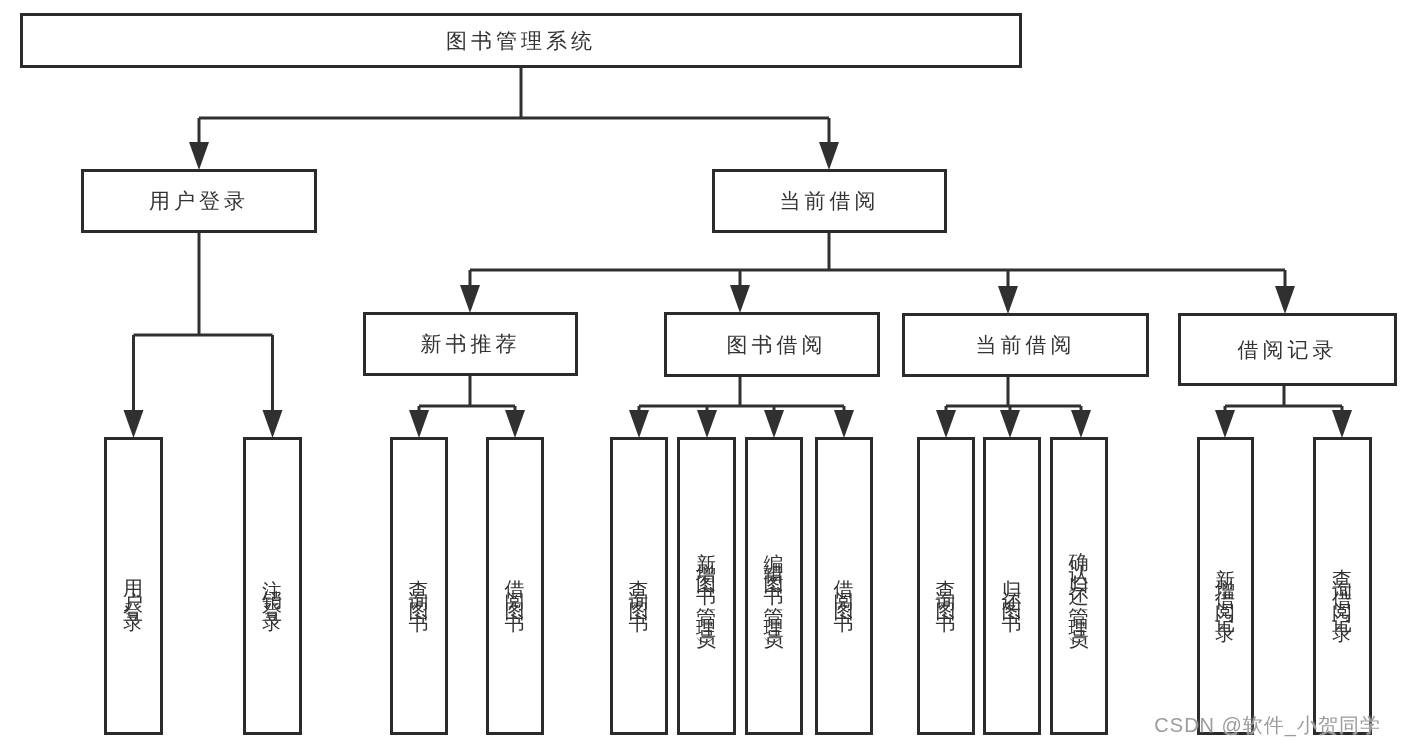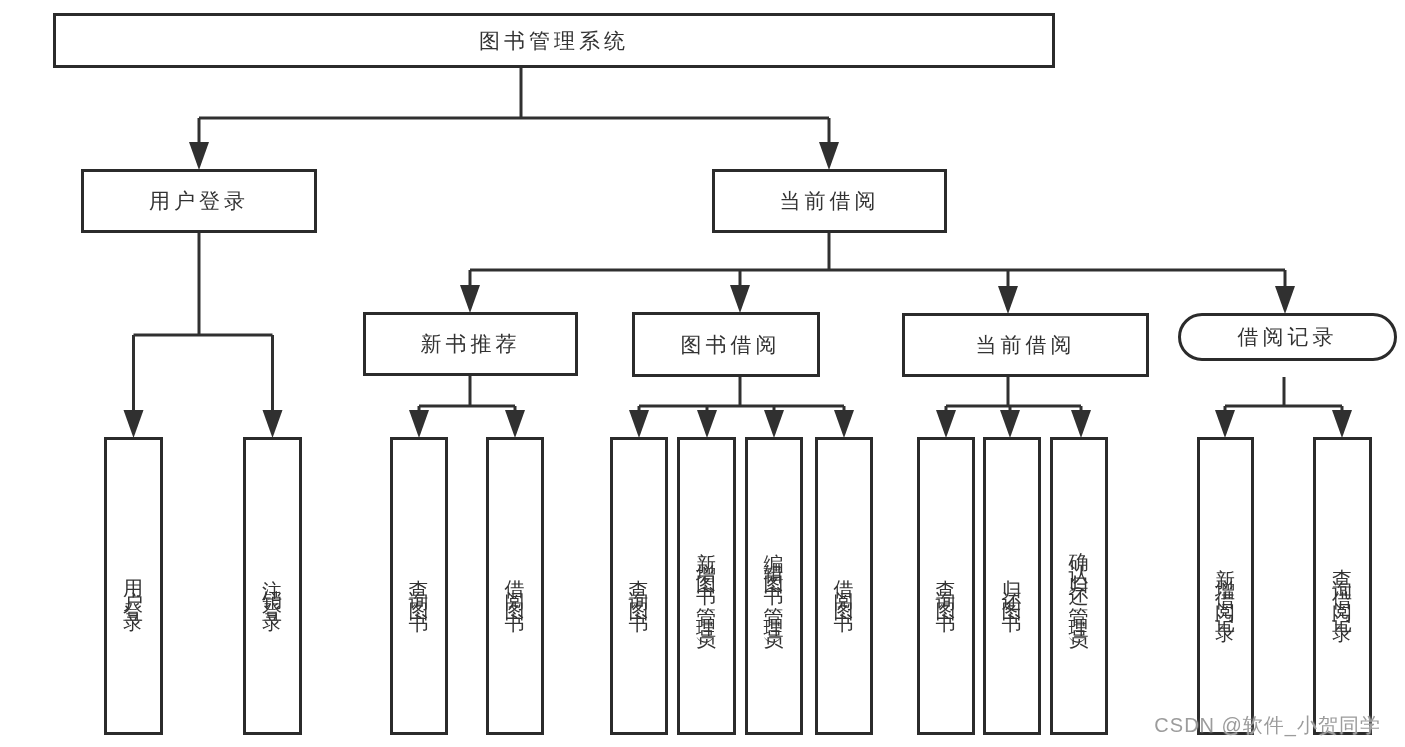--- a/index.html
+++ b/index.html
@@ -86,41 +86,41 @@
       <polygon points="697,410 717,410 707,438" fill="#303030"></polygon>
       <polygon points="764,410 784,410 774,438" fill="#303030"></polygon>
       <polygon points="834,410 854,410 844,438" fill="#303030"></polygon>
       <polygon points="936,410 956,410 946,438" fill="#303030"></polygon>
       <polygon points="1000,410 1020,410 1010,438" fill="#303030"></polygon>
       <polygon points="1071,410 1091,410 1081,438" fill="#303030"></polygon>
       <polygon points="1215,410 1235,410 1225,438" fill="#303030"></polygon>
       <polygon points="1332,410 1352,410 1342,438" fill="#303030"></polygon>
     </svg>
 
-  <div class="hbox" style="left:20px;top:13px;width:1002px;height:55px;margin-left:33px;">
+  <div class="hbox" style="left:20px;top:13px;width:1002px;height:55px;">
     <span>图书管理系统</span>
   </div>
 
   <div class="hbox" style="left:81px;top:169px;width:236px;height:64px;">
     <span>用户登录</span>
   </div>
   <div class="hbox" style="left:712px;top:169px;width:235px;height:64px;">
     <span>当前借阅</span>
   </div>
 
   <div class="hbox" style="left:363px;top:312px;width:215px;height:64px;">
     <span>新书推荐</span>
   </div>
-  <div class="hbox" style="left:632px;top:312px;width:188px;height:65px;padding-left:9px;">
+  <div class="hbox" style="left:664px;top:312px;width:216px;height:65px;padding-left:9px;">
     <span>图书借阅</span>
   </div>
   <div class="hbox" style="left:902px;top:313px;width:247px;height:64px;">
     <span>当前借阅</span>
   </div>
-  <div class="hbox" style="left:1178px;top:313px;width:219px;height:48px;border-radius:25px;">
+  <div class="hbox" style="left:1178px;top:313px;width:219px;height:73px;">
     <span>借阅记录</span>
   </div>
 
   <div class="vbox" style="left:104px;top:437px;width:59px;height:298px;">
     <span class="vtext">用户登录</span>
   </div>
   <div class="vbox" style="left:243px;top:437px;width:59px;height:298px;">
     <span class="vtext">注销登录</span>
   </div>
 

